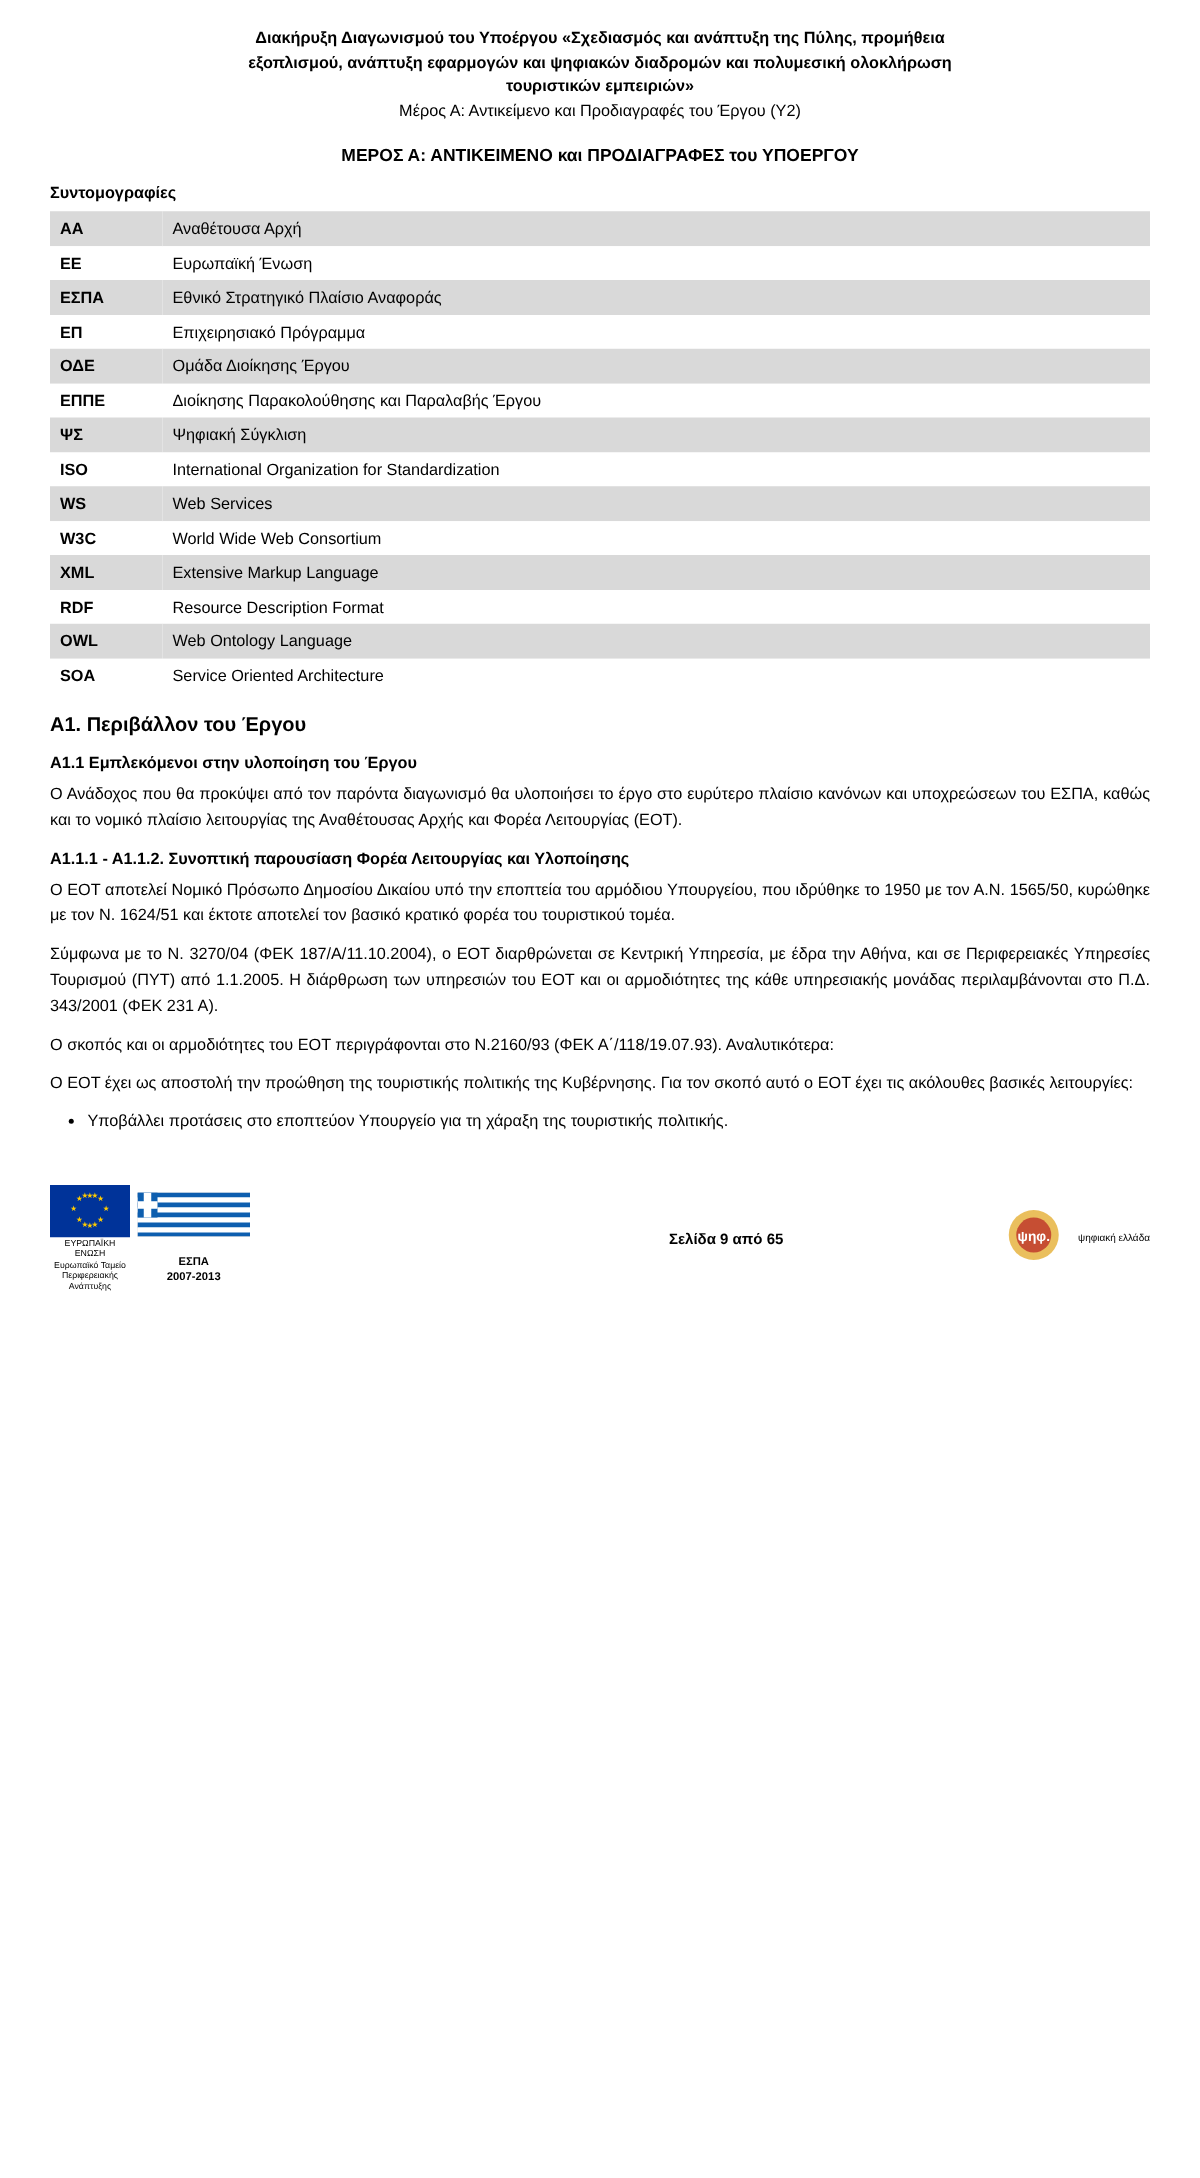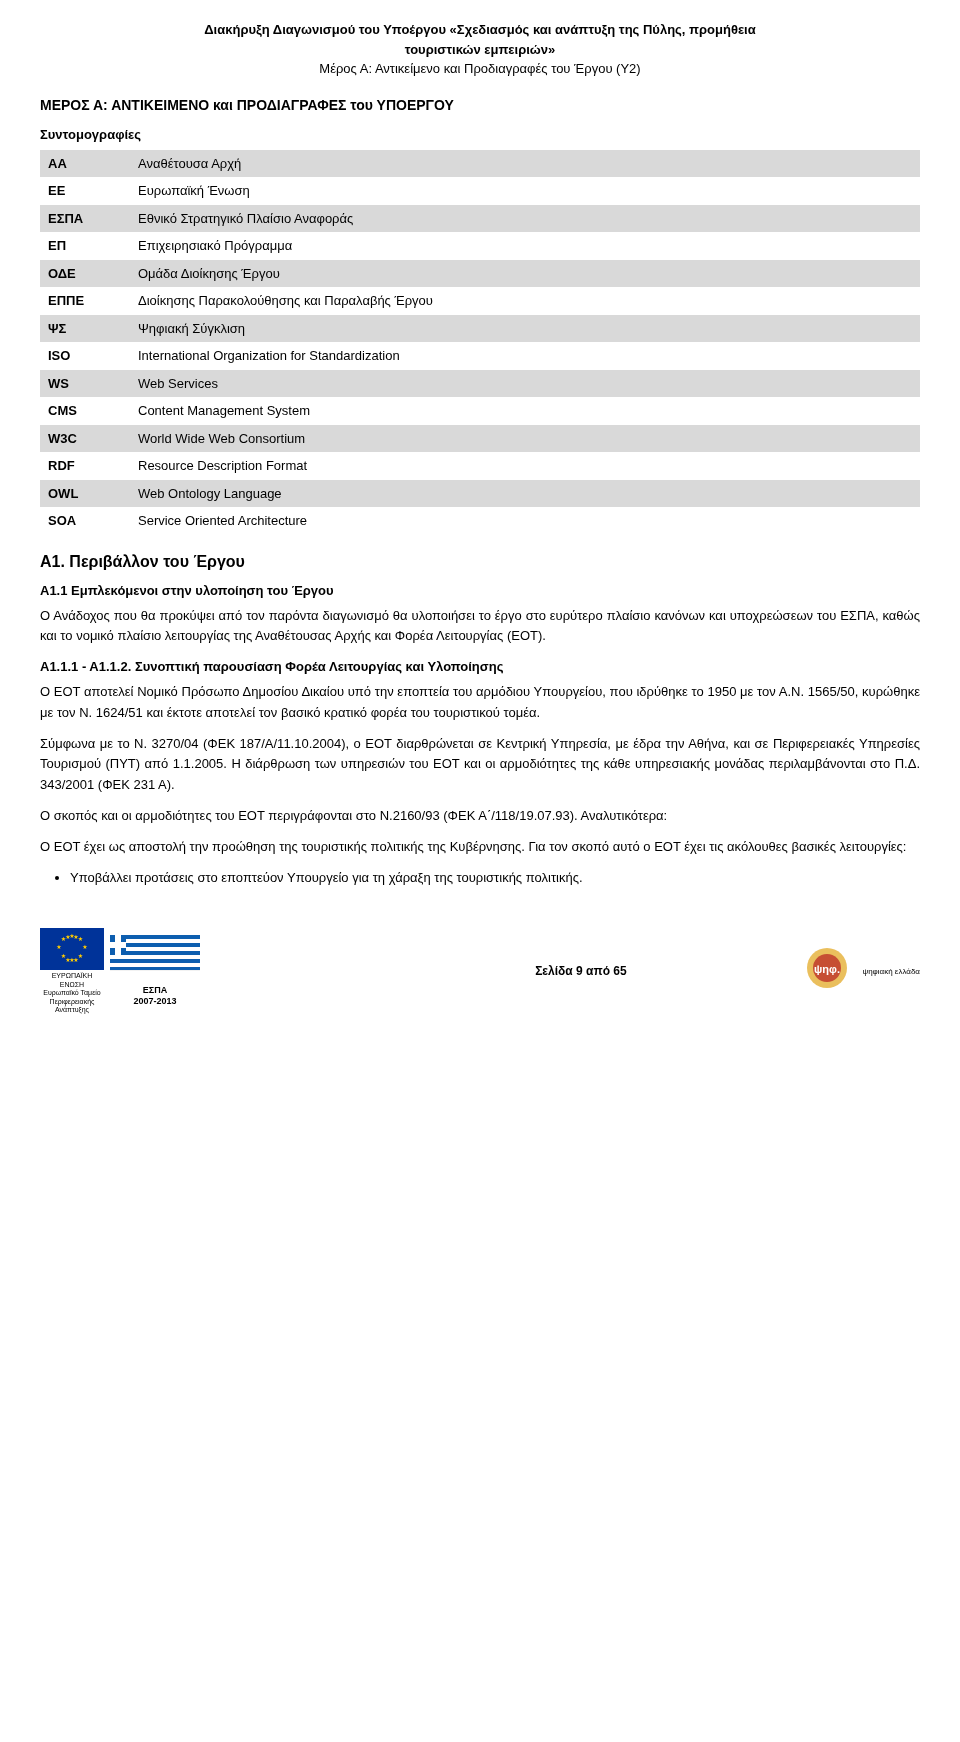--- a/index.html
+++ b/index.html
@@ -24,20 +24,21 @@
     }
 
     .header-section .subtitle {
       font-size: 13px;
     }
 
     .section-title {
       font-weight: bold;
       font-size: 14px;
       margin: 5px 0 12px 0;
+      text-align: center;
     }
 
     .abbreviations-title {
       font-weight: bold;
       font-size: 13px;
       margin: 14px 0 8px 0;
     }
 
     .abbr-table {
       width: 100%;
@@ -140,20 +141,21 @@
       font-size: 7px;
       color: #000;
       text-align: center;
     }
   </style>
 </head>
 <body>
 
 <div class="header-section">
   <div class="main-title">Διακήρυξη Διαγωνισμού του Υποέργου «Σχεδιασμός και ανάπτυξη της Πύλης, προμήθεια</div>
+  <div class="main-title">εξοπλισμού, ανάπτυξη εφαρμογών και ψηφιακών διαδρομών και πολυμεσική ολοκλήρωση</div>
   <div class="main-title">τουριστικών εμπειριών»</div>
   <div class="subtitle">Μέρος Α: Αντικείμενο και Προδιαγραφές του Έργου (Υ2)</div>
 </div>
 
 <div class="section-title">ΜΕΡΟΣ Α: ΑΝΤΙΚΕΙΜΕΝΟ και ΠΡΟΔΙΑΓΡΑΦΕΣ του ΥΠΟΕΡΓΟΥ</div>
 
 <div class="abbreviations-title">Συντομογραφίες</div>
 
 <table class="abbr-table">
   <tbody id="abbr-tbody">
@@ -187,26 +189,26 @@
       </tr>
       <tr>
         <td>ISO</td>
         <td>International Organization for Standardization</td>
       </tr>
       <tr>
         <td>WS</td>
         <td>Web Services</td>
       </tr>
       <tr>
-        <td>CMS</td>
-        <td>Content Management System</td>
-      </tr>
-      <tr>
         <td>W3C</td>
         <td>World Wide Web Consortium</td>
+      </tr>
+      <tr>
+        <td>XML</td>
+        <td>Extensive Markup Language</td>
       </tr>
       <tr>
         <td>RDF</td>
         <td>Resource Description Format</td>
       </tr>
       <tr>
         <td>OWL</td>
         <td>Web Ontology Language</td>
       </tr>
       <tr>

